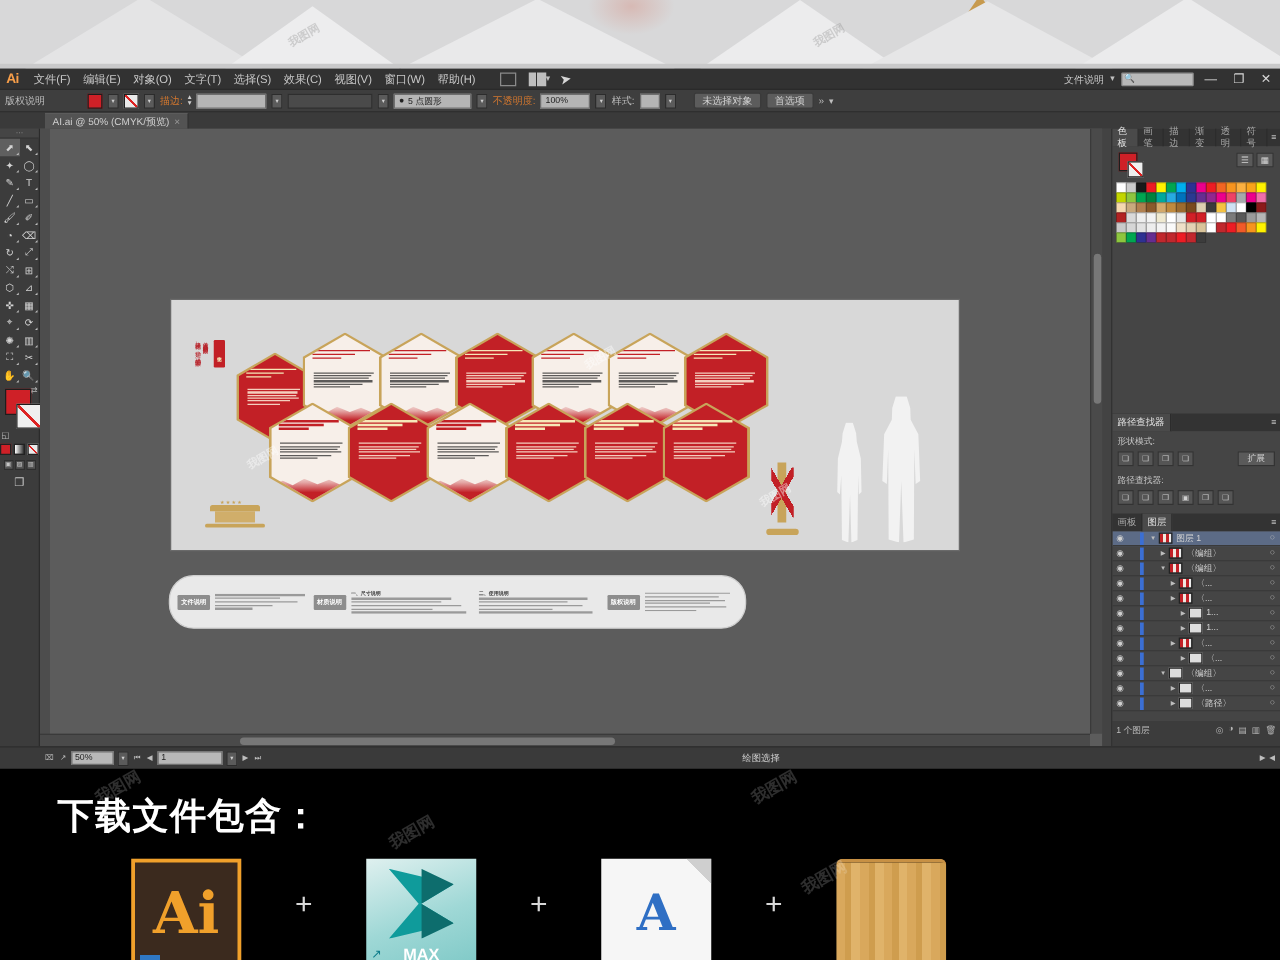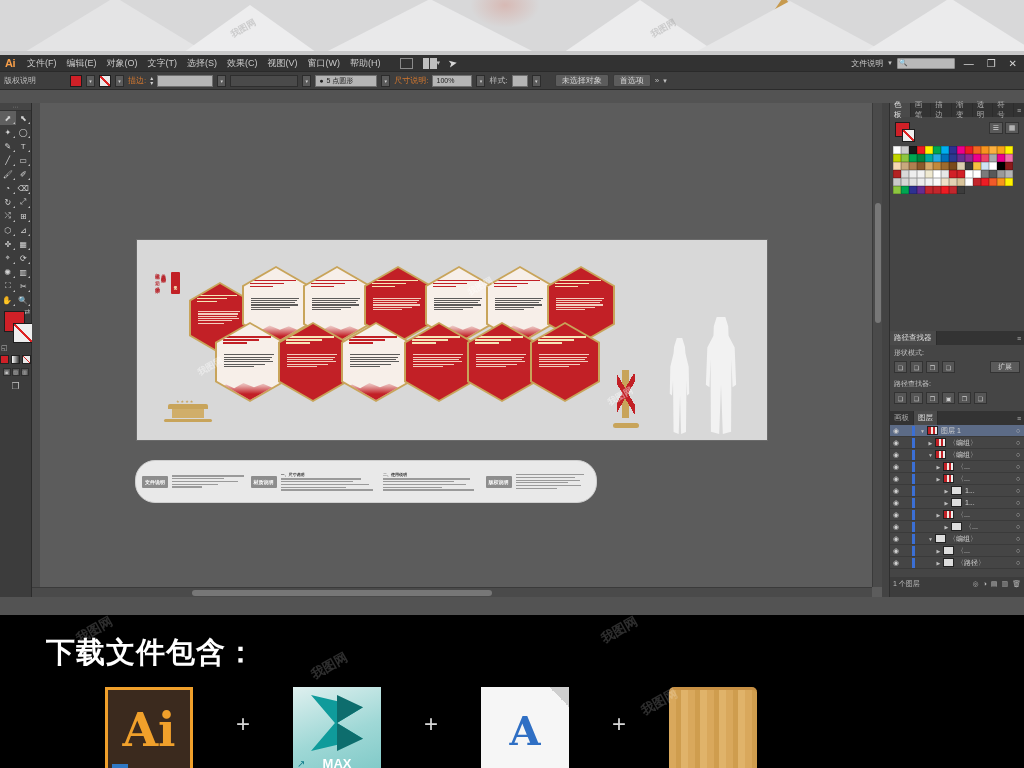--- a/index.html
+++ b/index.html
@@ -422,33 +422,39 @@
       <div class="stepper">▴<br>▾</div>
       <div class="fieldbox" style="width:56px"></div>
       <div class="mini-arrow">▾</div>
       <div class="fieldbox dark" style="width:68px"></div>
       <div class="mini-arrow">▾</div>
       <div class="fieldbox" style="width:62px;gap:3px">
         <span style="font-size:7px">●</span>
         <span>5 点圆形</span>
       </div>
       <div class="mini-arrow">▾</div>
-      <span class="cb-label-org">尺寸说明:</span>
+      <span class="cb-label-org">不透明度:</span>
       <div class="fieldbox" style="width:40px">100%</div>
       <div class="mini-arrow">▾</div>
       <span class="cb-label">样式:</span>
       <div class="fieldbox" style="width:16px"></div>
       <div class="mini-arrow">▾</div>
       <div style="width:6px"></div>
       <div class="btn-grey">未选择对象</div>
       <div class="btn-grey">首选项</div>
       <span class="cb-label">»</span>
       <span class="mb-tri">▾</span>
     </div>
 
+    <div class="tabbar">
+      <div class="doc-tab">
+        <span class="doc-tab-label">AI.ai @ 50% (CMYK/预览)</span>
+        <span class="doc-tab-close">×</span>
+      </div>
+    </div>
 
     <div class="toolbar">
       <div class="tb-grip">⋯</div>
       <div class="tb-grid" id="tool-grid">
           <div class="tool sel">⬈</div>
           <div class="tool">⬉</div>
           <div class="tool">✦</div>
           <div class="tool">◯</div>
           <div class="tool">✎</div>
           <div class="tool">T</div>
@@ -1090,20 +1096,36 @@
             <span>◎</span>
             <span>◑</span>
             <span>▤</span>
             <span>▥</span>
             <span>🗑</span>
           </div>
         </div>
       </div>
     </div>
 
+    <div class="statusbar">
+      <div class="st-lead"></div>
+      <span class="st-nav">⌧</span>
+      <span class="st-nav">↗</span>
+      <div class="st-zoom">50%</div>
+      <div class="mini-arrow">▾</div>
+      <span class="st-nav">⏮</span>
+      <span class="st-nav">◀</span>
+      <div class="st-page">1</div>
+      <div class="mini-arrow">▾</div>
+      <span class="st-nav">▶</span>
+      <span class="st-nav">⏭</span>
+      <span class="st-mode">绘图选择</span>
+      <span class="st-arrow">▶</span>
+      <span class="st-arrow">◀</span>
+    </div>
   </div>
 
   <div class="promo">
     <div class="promo-title">下载文件包含：</div>
     <div class="promo-items">
 
       <div class="promo-slot">
         <div class="ico-ai">
           <b>Ai</b>
           <div class="ico-ai-badge"></div>

